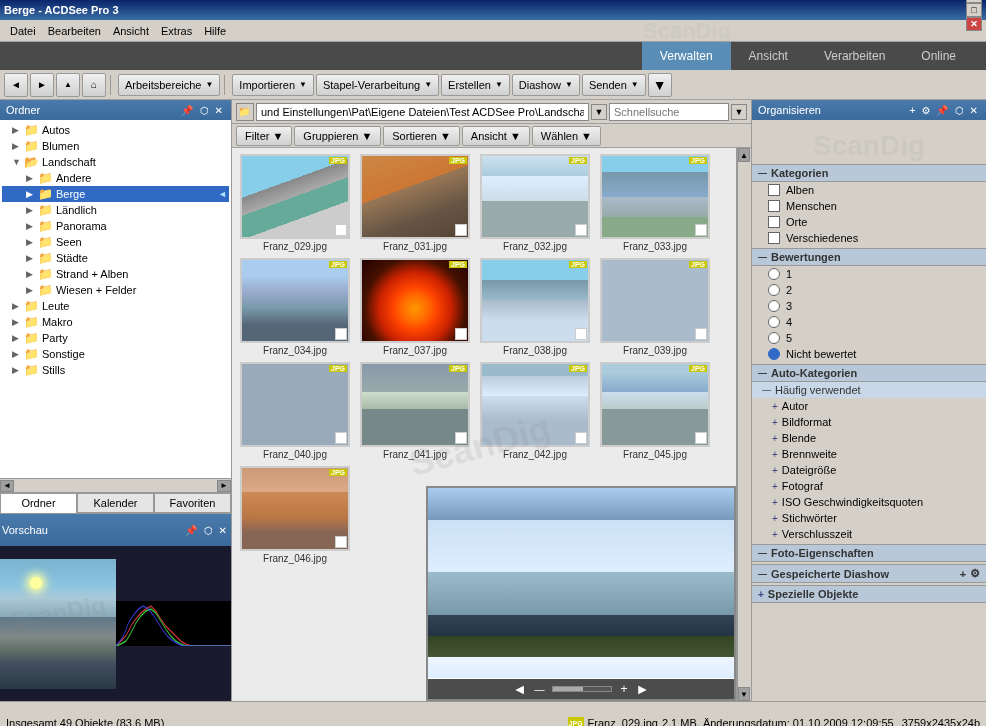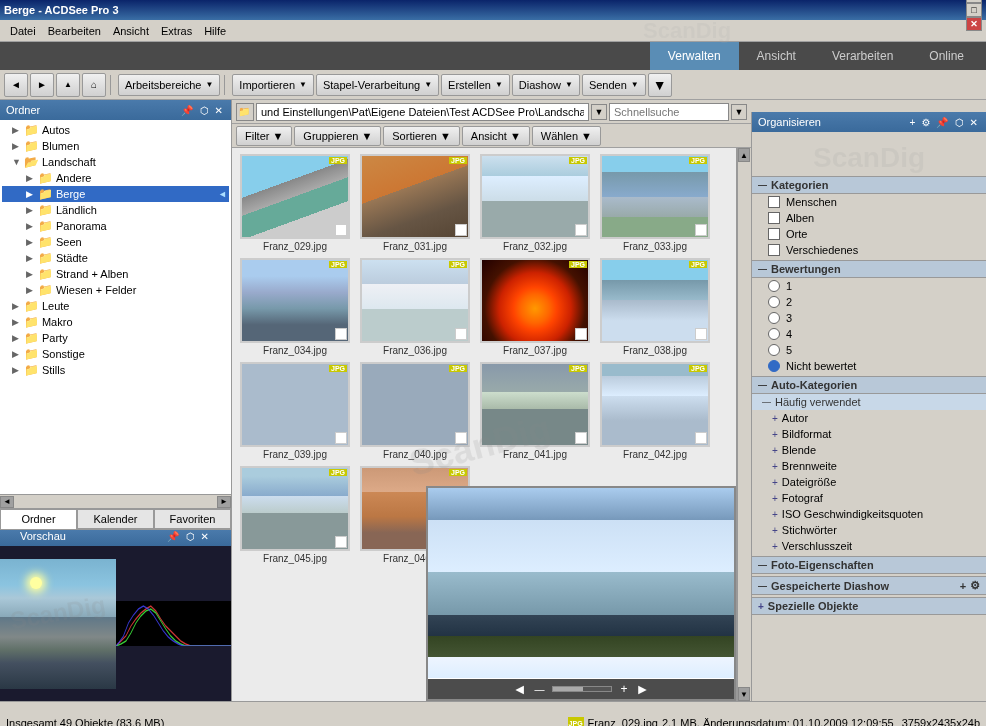--- a/index.html
+++ b/index.html
@@ -7,21 +7,21 @@
 
     
     #titlebar { background: linear-gradient(to bottom, #0a246a, #3a6ea5); color: white; height: 20px; display: flex; align-items: center; justify-content: space-between; padding: 0 4px; font-size: 11px; font-weight: bold; }
     .title-btn { width: 16px; height: 14px; background: #d4d0c8; border: 1px solid #888; font-size: 9px; display: flex; align-items: center; justify-content: center; cursor: pointer; color: #000; }
 
     
     #menubar { background: #d4d0c8; height: 22px; display: flex; align-items: center; padding: 0 4px; border-bottom: 1px solid #a0a0a0; }
     .menu-item { padding: 2px 6px; cursor: pointer; font-size: 11px; }
 
     
-    #tabbar { background: #4a4a4a; height: 28px; display: flex; align-items: center; justify-content: flex-end; padding-right: 4px; }
+    #tabbar { background: #4a4a4a; height: 28px; display: flex; align-items: center; justify-content: flex-end; padding-right: 12px; }
     .tab-btn { padding: 4px 18px; font-size: 12px; color: #ccc; cursor: pointer; height: 28px; display: flex; align-items: center; }
     .tab-btn.active { background: #5a8db5; color: white; }
 
     
     #toolbar { background: #d4d0c8; height: 30px; display: flex; align-items: center; padding: 2px 4px; border-bottom: 1px solid #a0a0a0; gap: 2px; }
     .toolbar-btn { height: 24px; width: 24px; background: linear-gradient(to bottom, #f0f0f0, #d0d0d0); border: 1px solid #999; display: flex; align-items: center; justify-content: center; cursor: pointer; font-size: 10px; border-radius: 2px; }
     .toolbar-separator { width: 4px; height: 20px; border-left: 1px solid #999; margin: 0 2px; }
     .toolbar-dropdown { height: 22px; background: linear-gradient(to bottom, #f0f0f0, #d0d0d0); border: 1px solid #999; display: flex; align-items: center; padding: 0 6px; cursor: pointer; gap: 4px; border-radius: 2px; font-size: 11px; }
     .toolbar-dropdown span.arrow { font-size: 8px; }
 
@@ -43,21 +43,21 @@
     .tree-arrow { width: 12px; display: inline-block; font-size: 9px; color: #666; }
     .folder-icon { color: #f0c040; margin-right: 3px; font-size: 12px; }
 
     
     #nav-tabs { display: flex; background: #d4d0c8; border-top: 1px solid #999; }
     .nav-tab { flex: 1; padding: 3px; text-align: center; cursor: pointer; border: 1px solid #999; background: #e5e5e5; font-size: 11px; }
     .nav-tab.active { background: white; border-bottom: none; }
 
     
     #preview-panel { background: #d4d0c8; border-top: 1px solid #999; }
-    #preview-header { background: linear-gradient(to bottom, #4a7aab, #3a6a9b); color: white; height: 16px; display: flex; justify-content: space-between; padding: 0 20px; font-size: 11px; }
+    #preview-header { background: linear-gradient(to bottom, #4a7aab, #3a6a9b); color: white; height: 32px; display: flex; align-items: center; justify-content: space-between; padding: 0 2px; font-size: 11px; }
     #preview-content { width: 100%; height: 155px; background: #1a1a2e; display: flex; align-items: center; justify-content: center; overflow: hidden; }
     #histogram { width: 100%; height: 45px; background: #000; position: relative; overflow: hidden; }
 
     
     #center-panel { flex: 1; display: flex; flex-direction: column; overflow: hidden; }
     #path-bar { background: #d4d0c8; height: 24px; display: flex; align-items: center; padding: 0 4px; border-bottom: 1px solid #a0a0a0; gap: 2px; }
     #path-input { flex: 1; height: 18px; border: 1px solid #888; background: white; padding: 0 4px; font-size: 11px; }
     #search-box { width: 120px; height: 18px; border: 1px solid #888; background: white; padding: 0 4px; font-size: 11px; }
 
     
@@ -71,21 +71,21 @@
     .thumb-img .jpg-badge { position: absolute; top: 1px; right: 1px; background: #c8c800; color: white; font-size: 7px; padding: 0 2px; font-weight: bold; }
     .thumb-label { font-size: 10px; color: #333; margin-top: 2px; text-align: center; }
     .thumb-corner { position: absolute; bottom: 1px; right: 1px; width: 12px; height: 12px; background: white; border: 1px solid #ccc; }
 
     
     #large-preview { position: absolute; right: 0; bottom: 0; width: 310px; height: 215px; background: #1a3050; border: 2px solid #888; z-index: 10; display: flex; align-items: center; justify-content: center; overflow: hidden; }
     #large-preview-bar { position: absolute; bottom: 0; left: 0; right: 0; height: 20px; background: rgba(0,0,0,0.7); display: flex; align-items: center; justify-content: center; gap: 8px; }
     .preview-bar-btn { color: white; font-size: 14px; cursor: pointer; }
 
     
-    #right-panel { width: 235px; min-width: 235px; background: #d4d0c8; border-left: 1px solid #999; overflow-y: auto; margin-top: 12px; }
+    #right-panel { width: 235px; min-width: 235px; background: #d4d0c8; border-left: 1px solid #999; overflow-y: auto; }
     #organise-header { background: linear-gradient(to bottom, #4a7aab, #3a6a9b); color: white; height: 20px; display: flex; align-items: center; justify-content: space-between; padding: 0 6px; font-size: 11px; }
     #organise-header-icons { display: flex; gap: 2px; }
 
     .section-header { background: #b8c8d8; padding: 2px 6px; font-size: 11px; font-weight: bold; color: #333; display: flex; align-items: center; gap: 4px; cursor: pointer; border-top: 1px solid #999; border-bottom: 1px solid #999; margin-top: 2px; }
     .section-arrow { font-size: 9px; }
     .category-item { display: flex; align-items: center; padding: 2px 16px; gap: 6px; cursor: pointer; font-size: 11px; }
     .cat-checkbox { width: 12px; height: 12px; border: 1px solid #666; background: white; display: inline-block; }
 
     .rating-item { display: flex; align-items: center; padding: 2px 16px; gap: 6px; cursor: pointer; font-size: 11px; }
     .radio-btn { width: 12px; height: 12px; border-radius: 50%; border: 1px solid #666; background: white; display: inline-block; }
@@ -420,27 +420,20 @@
           </div>
           <div class="thumb-label">Franz_033.jpg</div>
         </div>
         <div class="thumb-item">
           <div class="thumb-img img-franz034">
             <div class="jpg-badge">JPG</div>
             <div class="thumb-corner"></div>
           </div>
           <div class="thumb-label">Franz_034.jpg</div>
         </div>
-        <div class="thumb-item">
-          <div class="thumb-img img-franz036">
-            <div class="jpg-badge">JPG</div>
-            <div class="thumb-corner"></div>
-          </div>
-          <div class="thumb-label">Franz_036.jpg</div>
-        </div>
 
         <div class="thumb-item">
           <div class="thumb-img img-franz037">
             <div class="jpg-badge">JPG</div>
             <div class="thumb-corner"></div>
           </div>
           <div class="thumb-label">Franz_037.jpg</div>
         </div>
         <div class="thumb-item">
           <div class="thumb-img img-franz038">
@@ -530,25 +523,25 @@
     </div>
 
     <div style="position:relative; opacity:0.1; font-size:28px; color:#888; font-weight:bold; text-align:center; margin-top:10px; pointer-events:none;">ScanDig</div>
 
     <div class="section-header">
       <span class="section-arrow">—</span>
       <span>Kategorien</span>
     </div>
     <div class="category-item">
       <div class="cat-checkbox"></div>
-      <span>Menschen</span>
+      <span>Alben</span>
     </div>
     <div class="category-item">
       <div class="cat-checkbox"></div>
-      <span>Alben</span>
+      <span>Menschen</span>
     </div>
     <div class="category-item">
       <div class="cat-checkbox"></div>
       <span>Orte</span>
     </div>
     <div class="category-item">
       <div class="cat-checkbox"></div>
       <span>Verschiedenes</span>
     </div>
 

